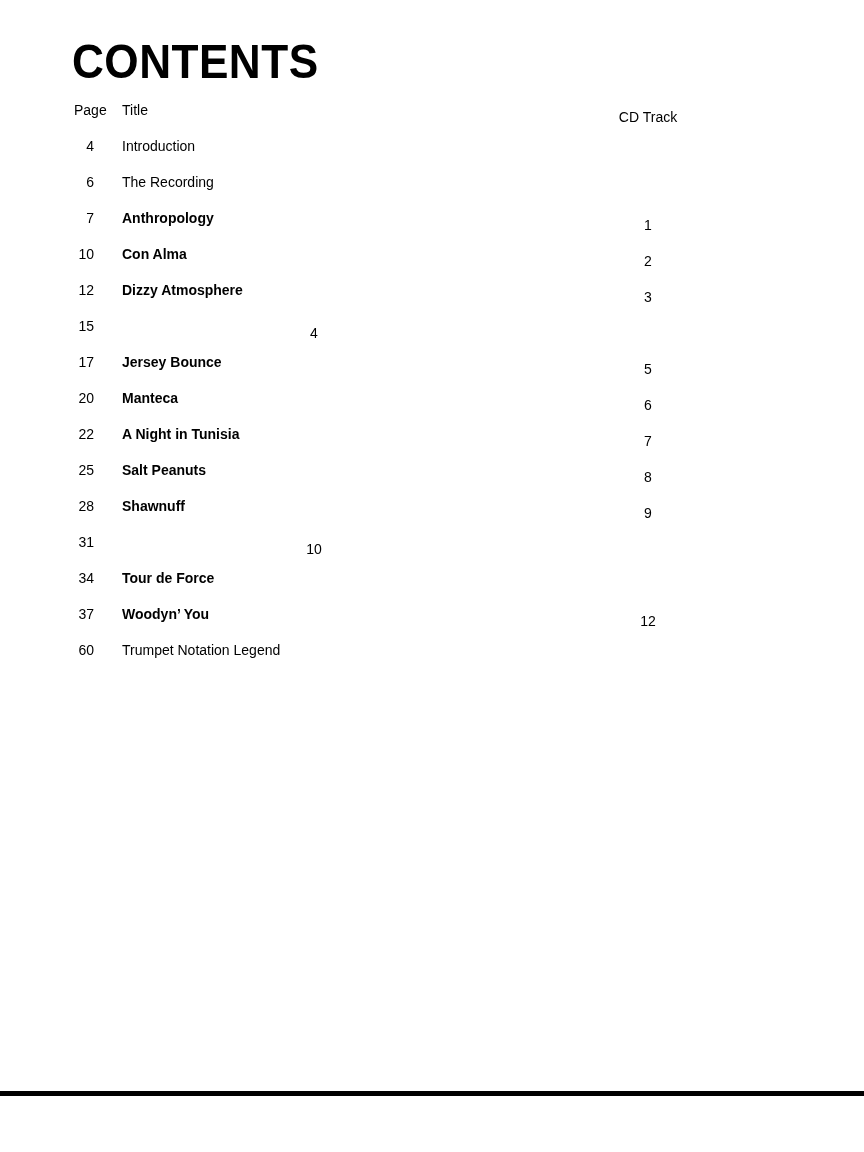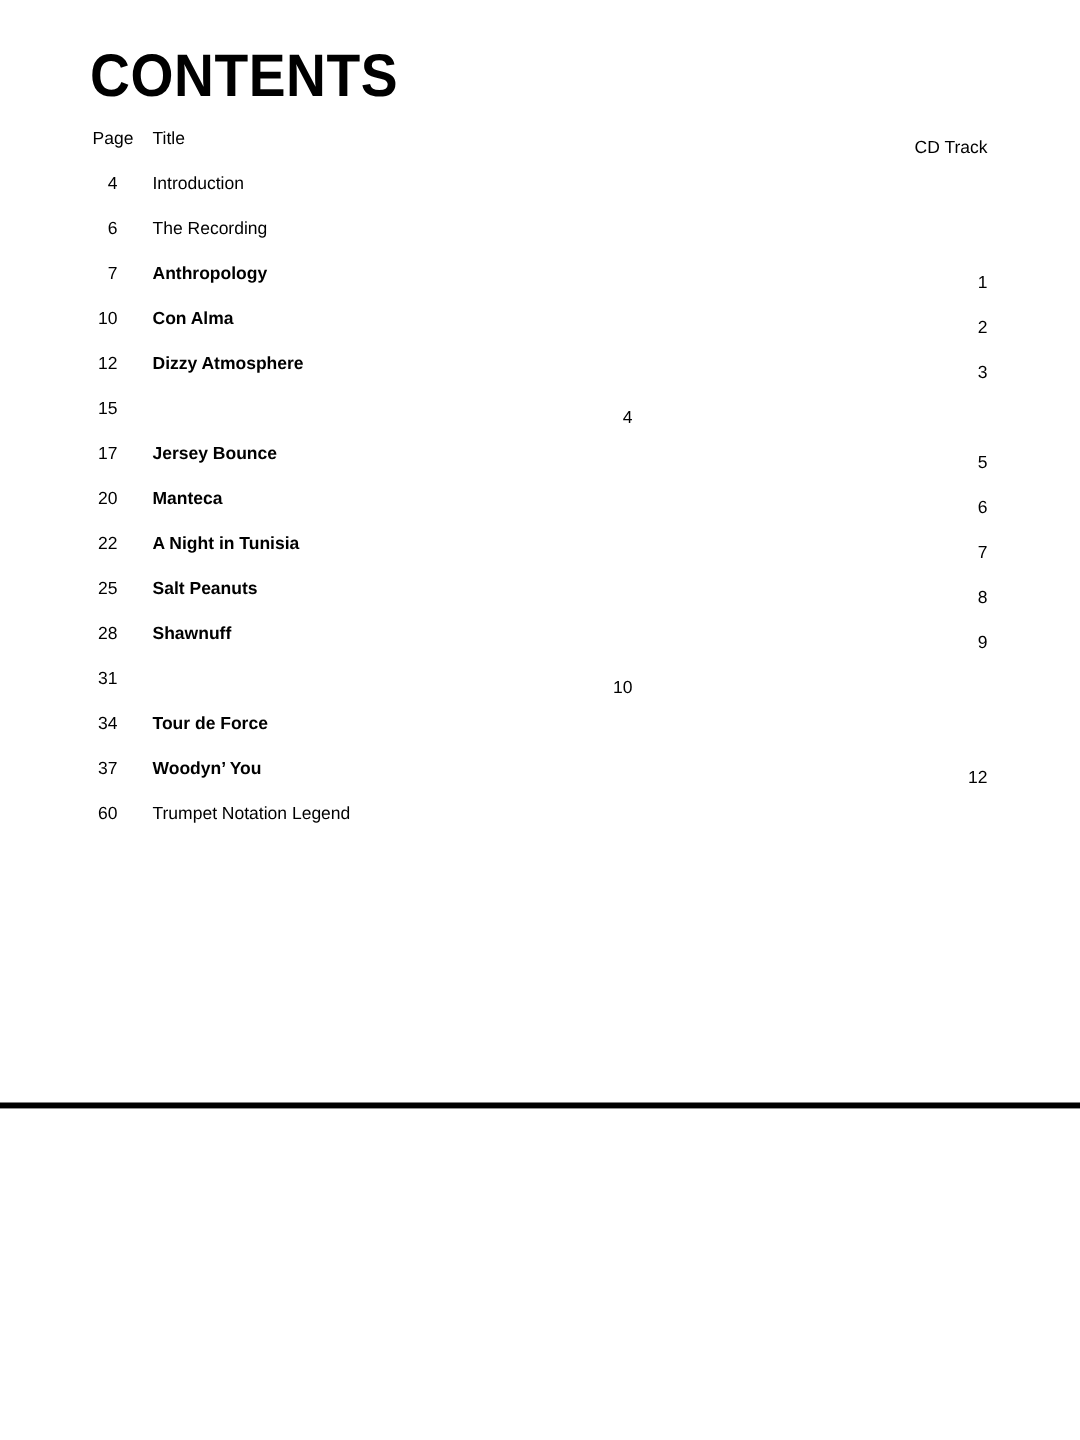--- a/index.html
+++ b/index.html
@@ -3,21 +3,21 @@
 <meta charset="utf-8">
 <style>
   html, body {
     margin: 0;
     padding: 0;
     background: #ffffff;
   }
   .page {
     position: relative;
     width: 864px;
-    height: 887px;
+    height: 1096px;
     background: #ffffff;
     color: #000000;
     font-family: "Liberation Sans", sans-serif;
     overflow: hidden;
   }
   .title {
     position: absolute;
     left: 72px;
     top: 34px;
     margin: 0;
@@ -49,21 +49,21 @@
   }
   .row.header .col-page,
   .row.header .col-title,
   .row.header .col-track {
     font-weight: normal;
   }
   .row.bold .col-title {
     font-weight: bold;
   }
   .col-track {
-    text-align: right;
+    text-align: center;
     margin-top: 13px;
   }
   .footer-bar {
     position: absolute;
     left: 0;
     bottom: 0;
     width: 100%;
     height: 5px;
     background: #000000;
   }

